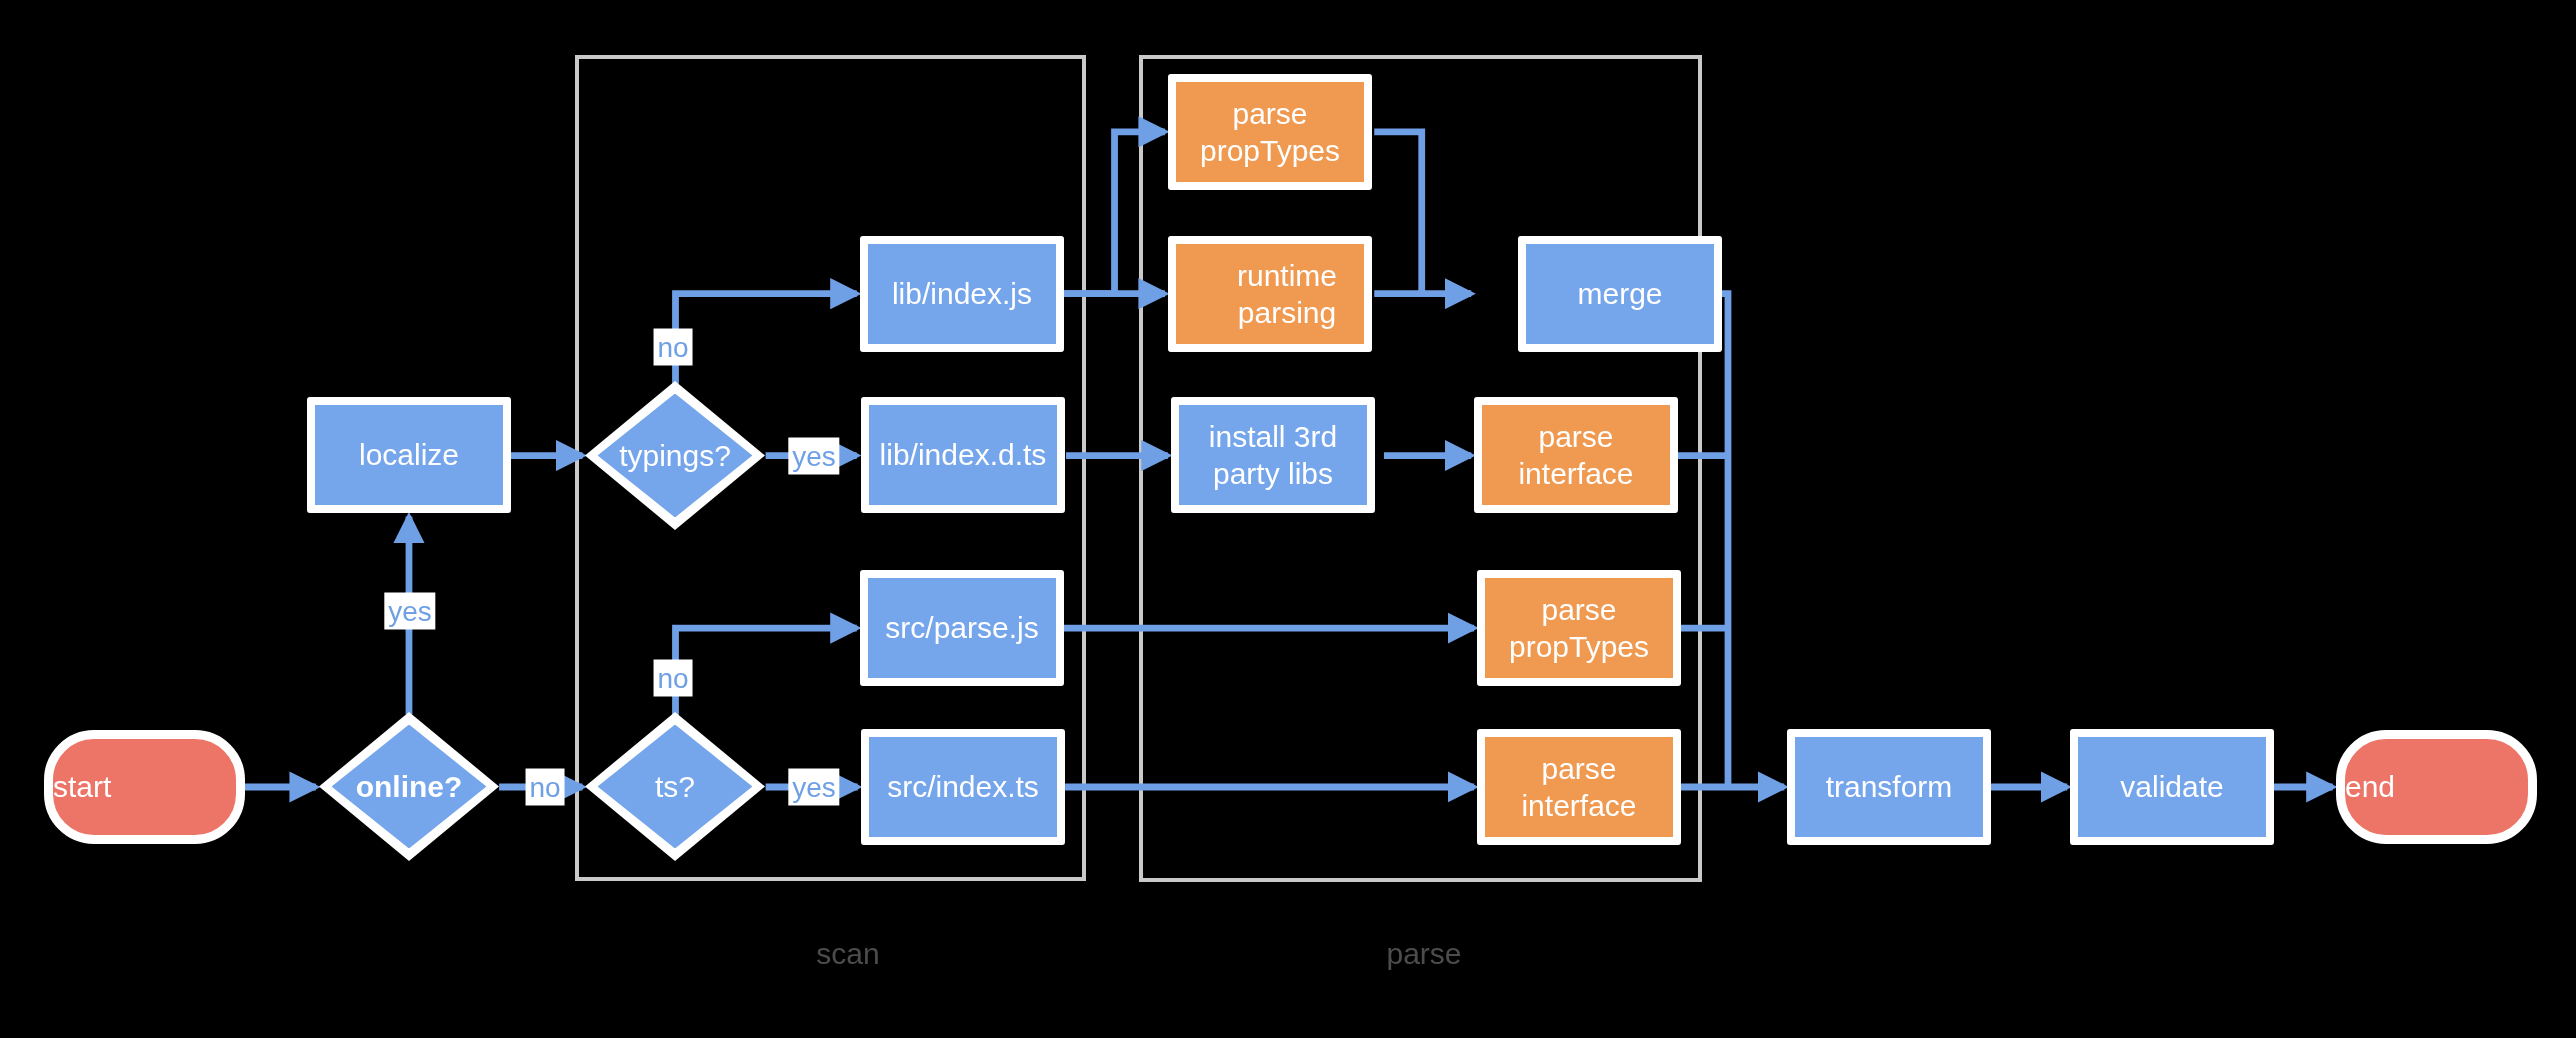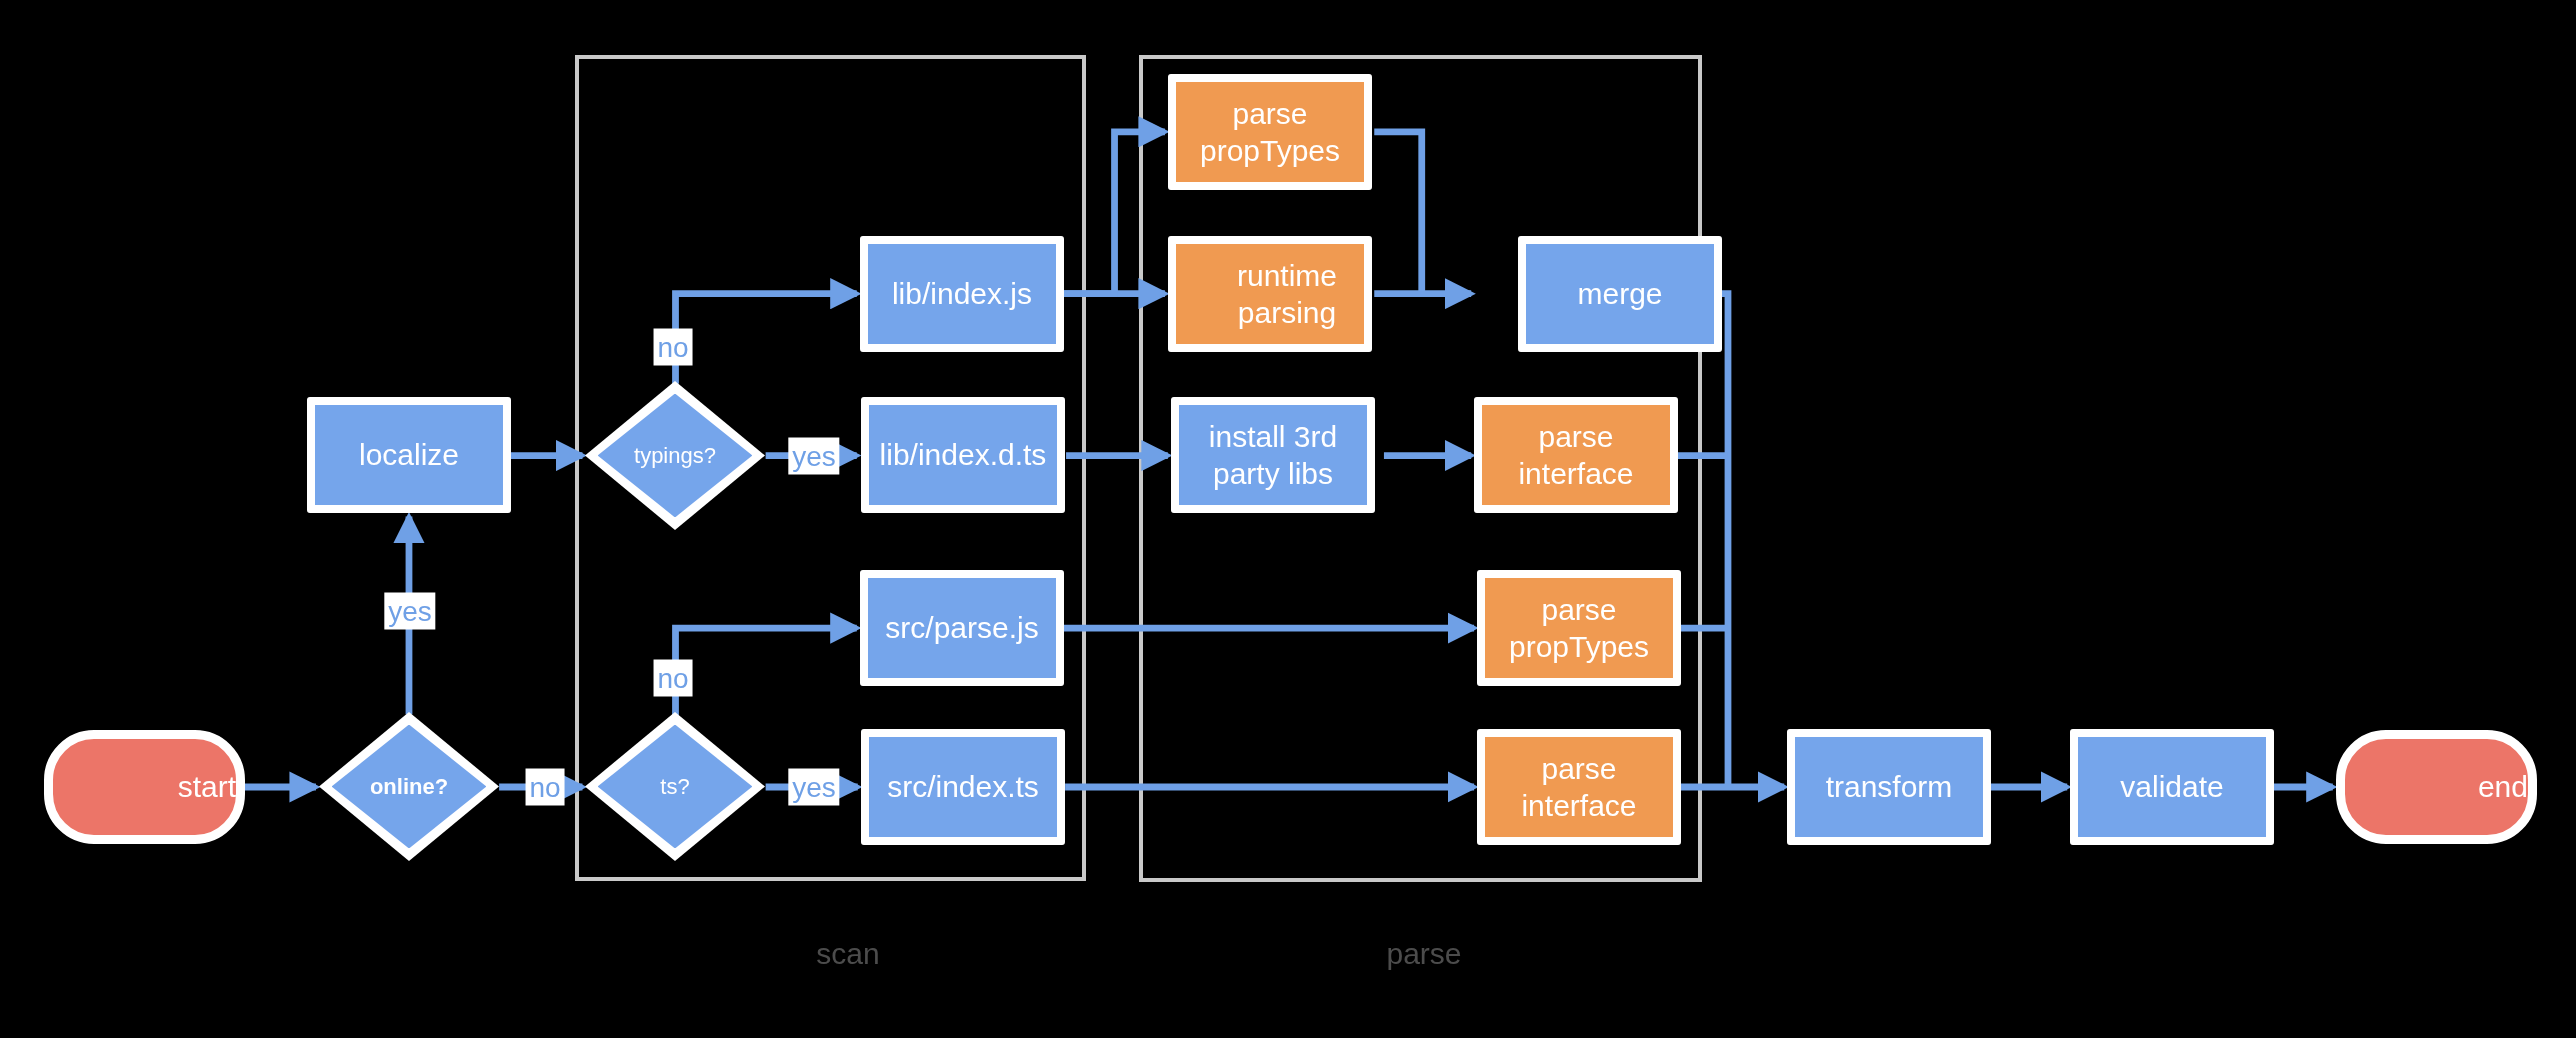--- a/index.html
+++ b/index.html
@@ -23,29 +23,29 @@
     position:absolute;width:204px;height:116px;box-sizing:border-box;
     border:8.7px solid #fff;border-radius:2.9px;
     display:flex;align-items:center;justify-content:center;
     color:#fff;font-size:30px;line-height:1.25;text-align:center;white-space:pre-line;
   }
   .blue{background:var(--blue);}
   .orange{background:var(--orange);}
   .stadium{
     position:absolute;width:201px;height:114px;box-sizing:border-box;
     border:9.7px solid #fff;border-radius:50px;background:var(--red);
-    display:flex;align-items:center;justify-content:flex-end;color:#fff;font-size:30px;
+    display:flex;align-items:center;justify-content:flex-start;color:#fff;font-size:30px;
   }
   .diamond{position:absolute;width:180px;height:149px;}
   .d-outer{position:absolute;inset:0;background:#fff;
     clip-path:polygon(50% 0,100% 50%,50% 100%,0 50%);}
   .d-inner{position:absolute;inset:12.6px;background:var(--blue);
     clip-path:polygon(50% 0,100% 50%,50% 100%,0 50%);}
   .d-label{position:absolute;inset:0;display:flex;align-items:center;justify-content:center;
-    color:#fff;font-size:22px;}
+    color:#fff;font-size:30px;}
   .elabel{
     position:absolute;transform:translate(-50%,-50%);
     background:#fff;color:var(--edge);font-size:28px;line-height:37px;padding:0 3.9px;
   }
 </style>
 </head>
 <body>
 
 <div id="canvas">
 

